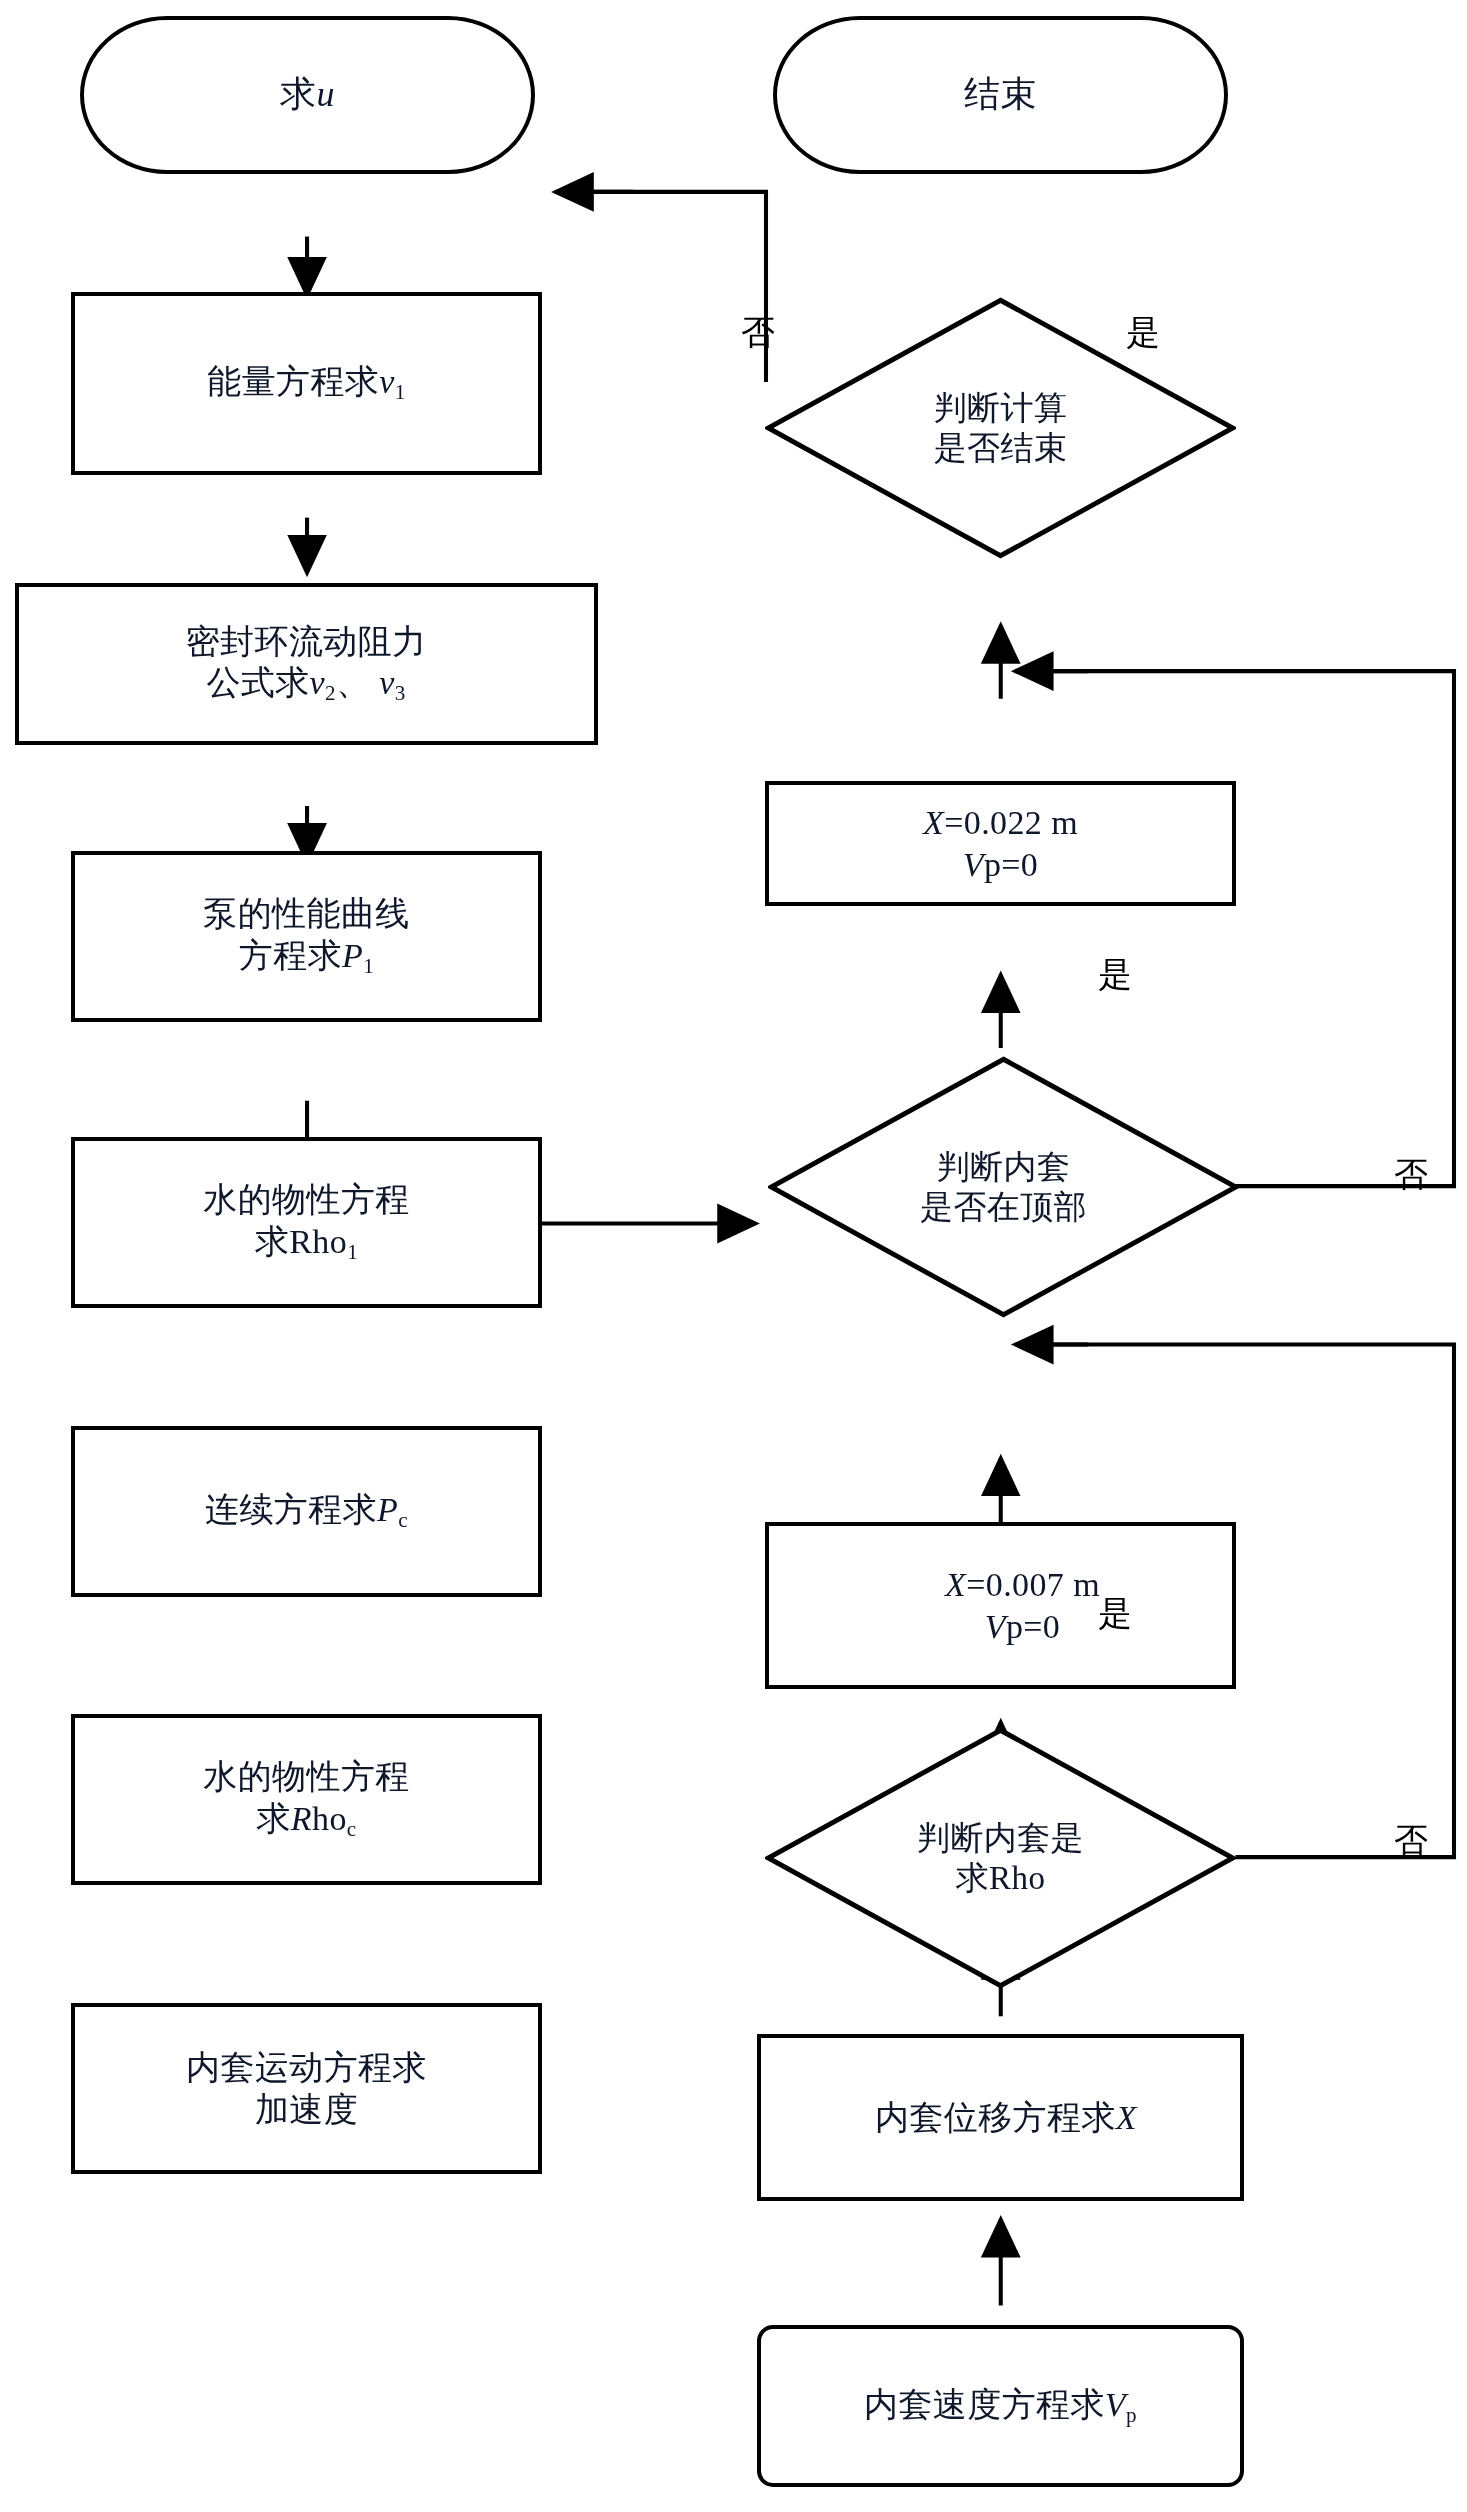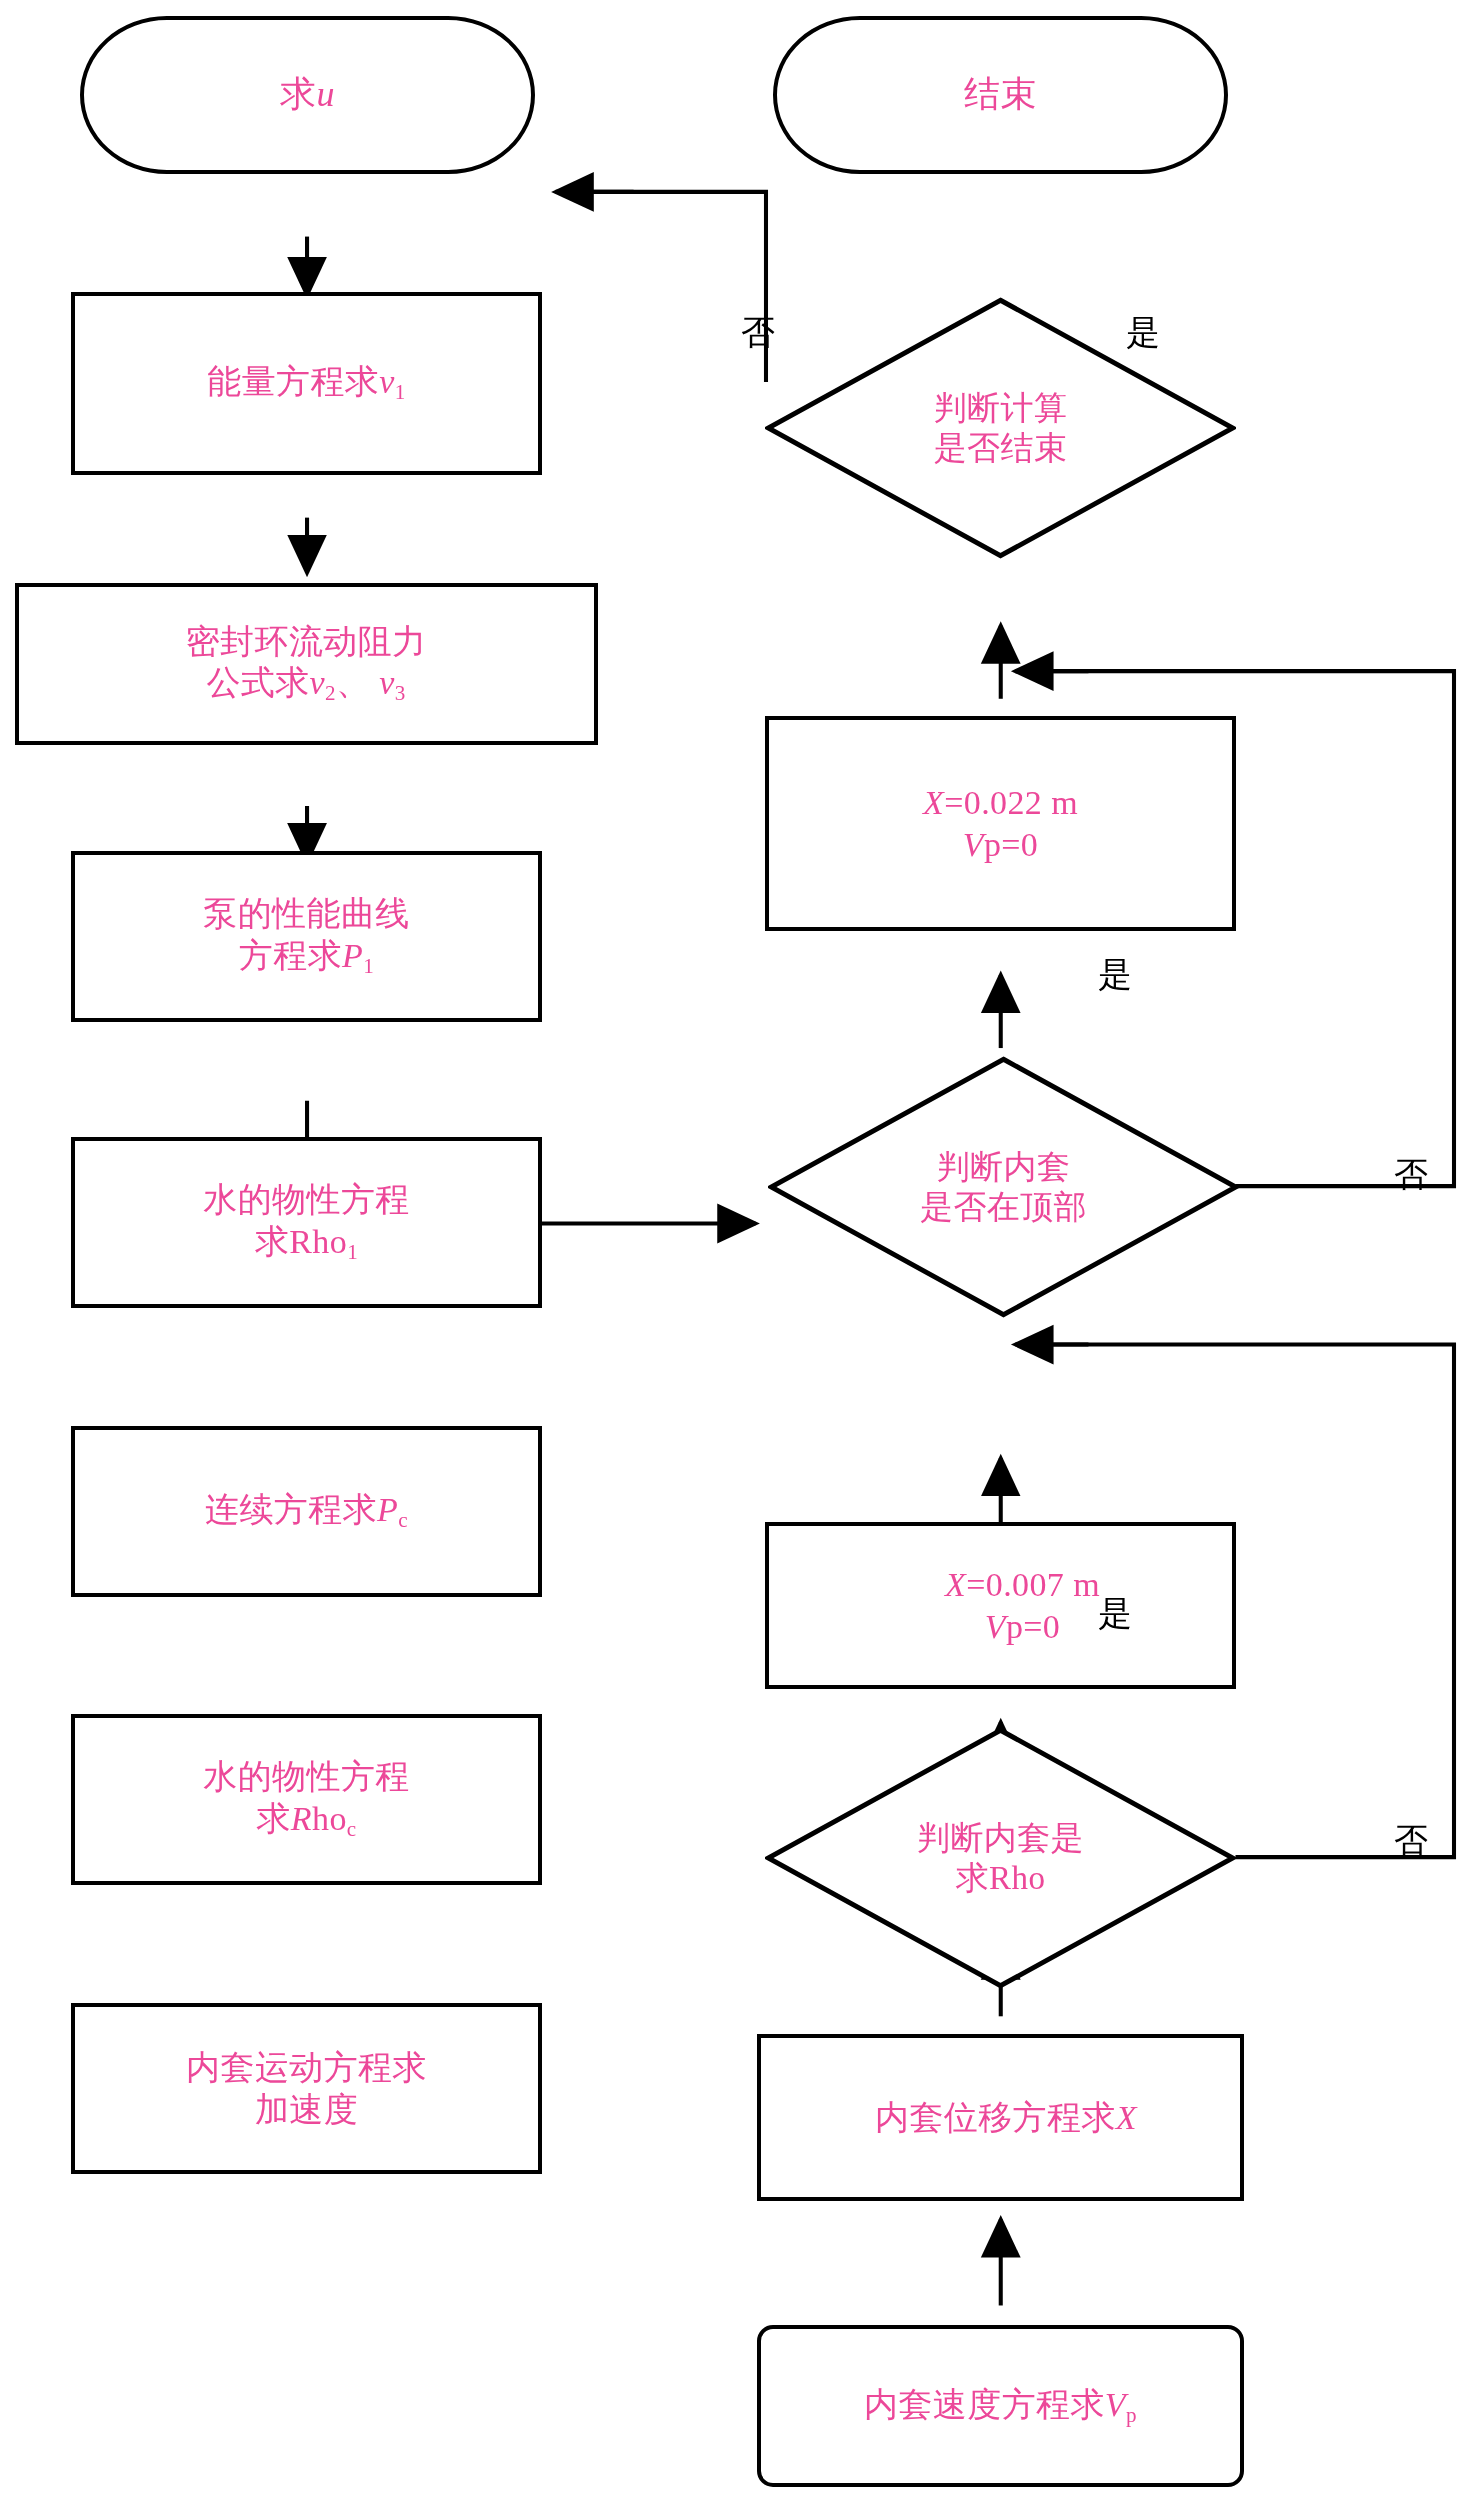--- a/index.html
+++ b/index.html
@@ -26,21 +26,21 @@
     height: 2512px;
     pointer-events: none;
   }
   .node {
     position: absolute;
     box-sizing: border-box;
     display: flex;
     align-items: center;
     justify-content: center;
     text-align: center;
-    color: #ec4899;
+    color: #0f172a;
     background: #ffffff;
   }
   .proc {
     border: 4.1px solid #000000;
   }
   .term {
     border: 4.9px solid #000000;
     border-radius: 89px / 81px;
   }
   .dec {
@@ -199,21 +199,21 @@
   <div class="node dec" style="left:768px; top:1056px; width:471px; height:262px;">
     <svg class="dec-shape" viewBox="0 0 580 322" preserveAspectRatio="none">
       <polygon points="290,4 576,161 290,318 4,161" fill="#ffffff" stroke="#000000" stroke-width="6"></polygon>
     </svg>
     <span class="txt">
         <div>判断内套</div>
         <div>是否在顶部</div>
       </span>
   </div>
 
-  <div class="node proc" style="left:765px; top:716px; width:471px; height:215px;">
+  <div class="node proc" style="left:765px; top:781px; width:471px; height:125px;">
     <span class="txt">
         <div><i class="ital">X</i>=0.022 m</div>
         <div><i class="ital">V</i>p=0</div>
       </span>
   </div>
 
   <div class="node dec" style="left:765px; top:297px; width:471px; height:262px;">
     <svg class="dec-shape" viewBox="0 0 580 322" preserveAspectRatio="none">
       <polygon points="290,4 576,161 290,318 4,161" fill="#ffffff" stroke="#000000" stroke-width="6"></polygon>
     </svg>

